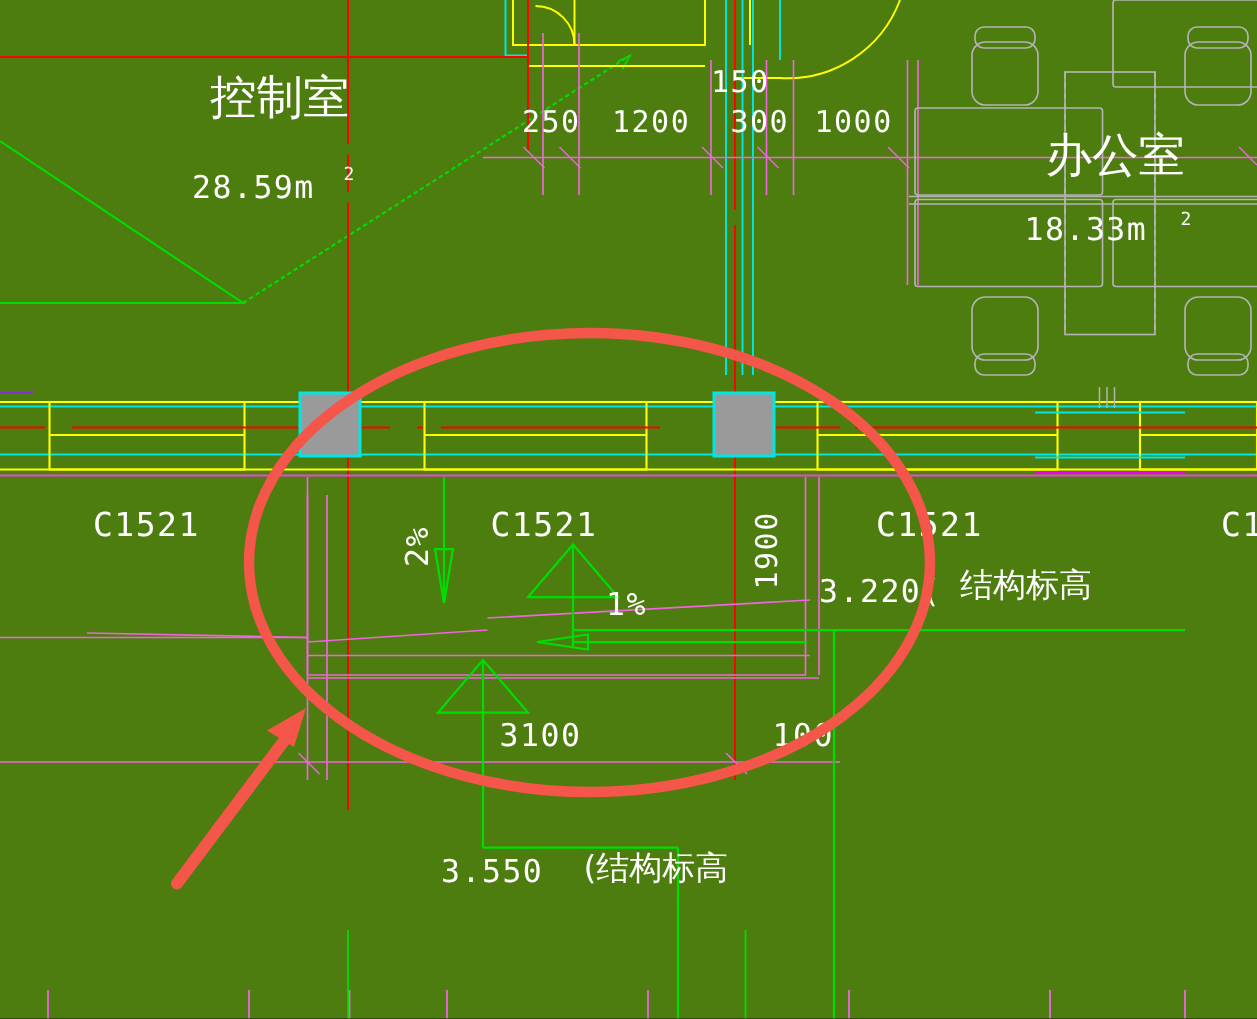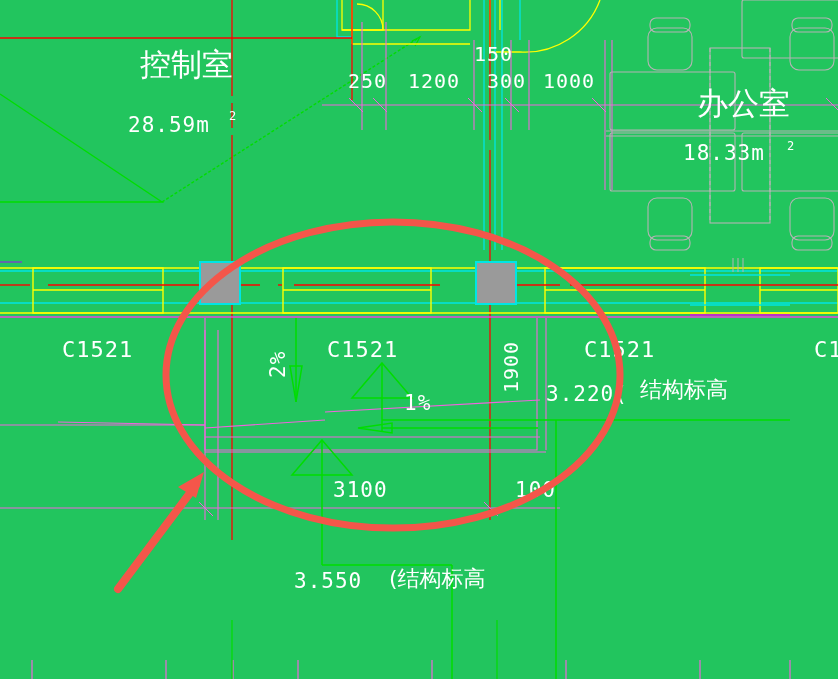--- a/index.html
+++ b/index.html
@@ -1,18 +1,18 @@
 <!DOCTYPE html>
 <html><head>
 <meta charset="utf-8">
 <style>
   html,body{margin:0;padding:0;background:#000;}
   body{width:838px;height:679px;overflow:hidden;
        font-family:"DejaVu Sans","Liberation Sans",sans-serif;}
-  #stage{position:relative;width:838px;height:679px;background:#22c55e;overflow:hidden;}
+  #stage{position:relative;width:838px;height:679px;background:#4d7c0f;overflow:hidden;}
   svg.layer{position:absolute;left:0;top:0;width:838px;height:679px;}
   .cadtext{fill:#ffffff;font-family:"DejaVu Sans Mono","Liberation Mono",monospace;
            font-weight:300;letter-spacing:1px;}
   .cn{font-family:"DejaVu Sans","Liberation Sans",sans-serif;fill:#ffffff;}
   text{white-space:pre;}
 </style>
 </head>
 <body>
 
 <div id="stage">

